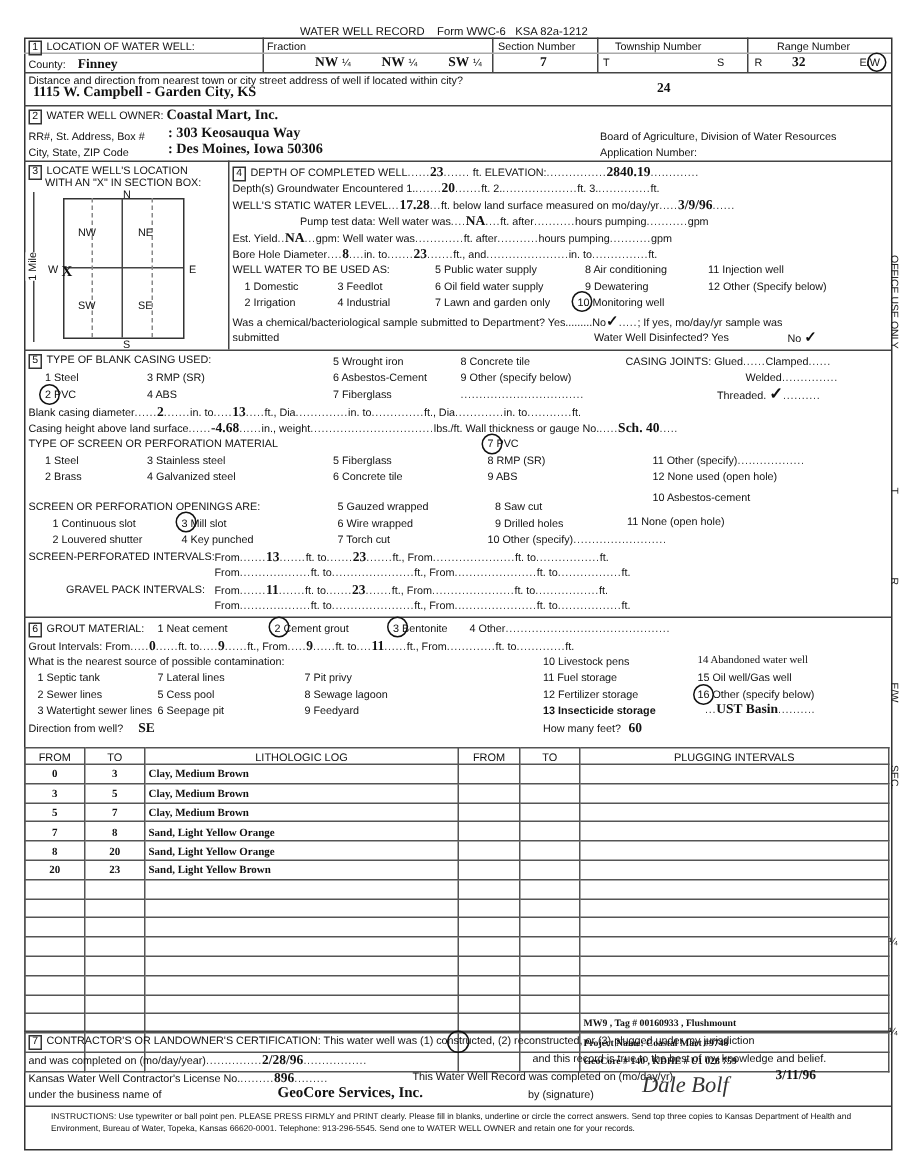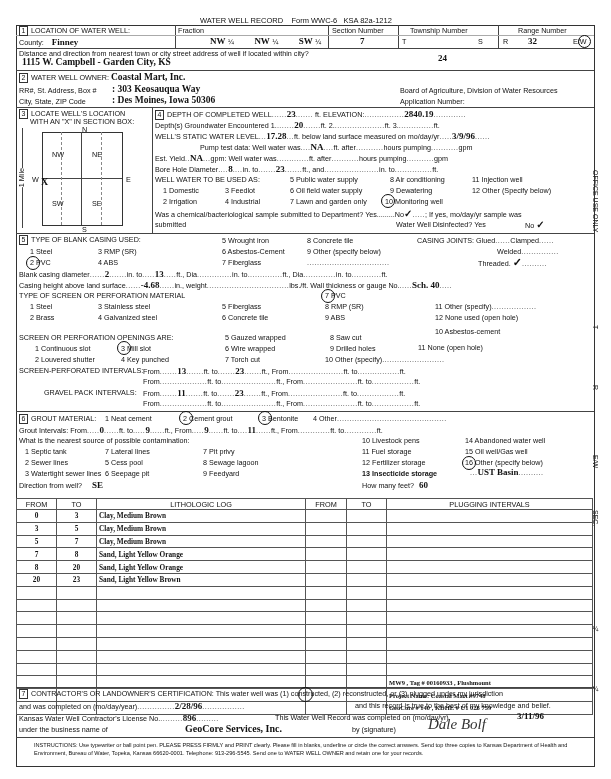--- a/index.html
+++ b/index.html
@@ -174,21 +174,21 @@
 <div class="abs" style="left:19px;top:414px;"><span class="num">6</span><span>GROUT MATERIAL:</span></div>
 <div class="abs" style="left:105px;top:414px;">1  Neat cement</div>
 <div class="abs" style="left:183px;top:414px;">2  Cement grout</div>
 <div class="circ" style="left:179px;top:411px;width:12px;height:12px;"></div>
 <div class="abs" style="left:262px;top:414px;">3  Bentonite</div>
 <div class="circ" style="left:258px;top:411px;width:12px;height:12px;"></div>
 <div class="abs" style="left:313px;top:414px;"><span>4  Other</span><span class="dots">............................................</span></div>
 <div class="abs" style="left:19px;top:425px;"><span>Grout Intervals:   From</span><span class="dots">.....</span><span class="hw" style="font-size:9px;">0</span><span class="dots">......</span>ft. to<span class="dots">.....</span><span class="hw" style="font-size:9px;">9</span><span class="dots">......</span>ft., From<span class="dots">.....</span><span class="hw" style="font-size:9px;">9</span><span class="dots">......</span>ft. to<span class="dots">....</span><span class="hw" style="font-size:9px;">11</span><span class="dots">......</span>ft., From<span class="dots">.............</span>ft. to<span class="dots">.............</span>ft.</div>
 <div class="abs" style="left:19px;top:436px;">What is the nearest source of possible contamination:</div>
 <div class="abs" style="left:362px;top:436px;">10  Livestock pens</div>
-<div class="abs" style="left:465px;top:436px;">14  Abandoned water well</div>
+<div class="abs" style="left:465px;top:436px;font-family:Liberation Serif, serif;">14  Abandoned water well</div>
 <div class="abs" style="left:25px;top:447px;">1  Septic tank</div>
 <div class="abs" style="left:105px;top:447px;">7  Lateral lines</div>
 <div class="abs" style="left:203px;top:447px;">7  Pit privy</div>
 <div class="abs" style="left:362px;top:447px;">11  Fuel storage</div>
 <div class="abs" style="left:465px;top:447px;">15  Oil well/Gas well</div>
 <div class="abs" style="left:25px;top:458px;">2  Sewer lines</div>
 <div class="abs" style="left:105px;top:458px;">5  Cess pool</div>
 <div class="abs" style="left:203px;top:458px;">8  Sewage lagoon</div>
 <div class="abs" style="left:362px;top:458px;">12  Fertilizer storage</div>
 <div class="abs" style="left:465px;top:458px;">16  Other (specify below)</div>

